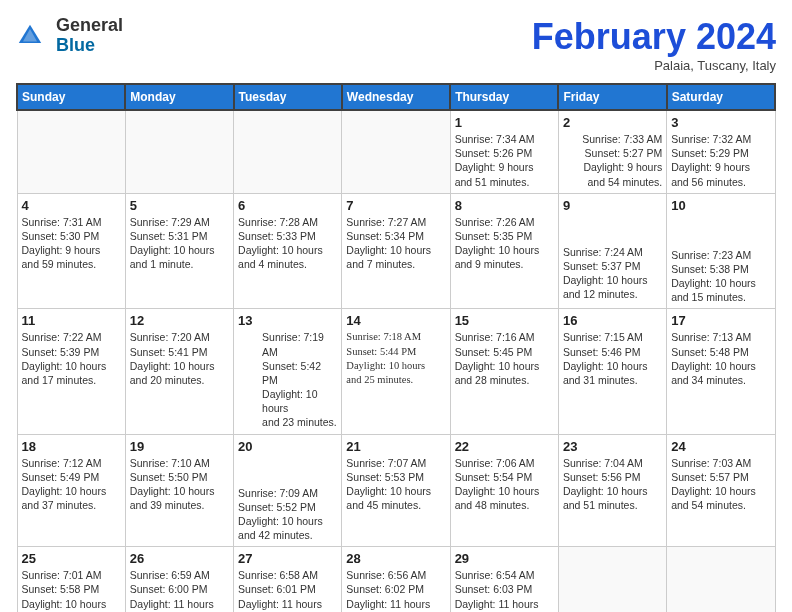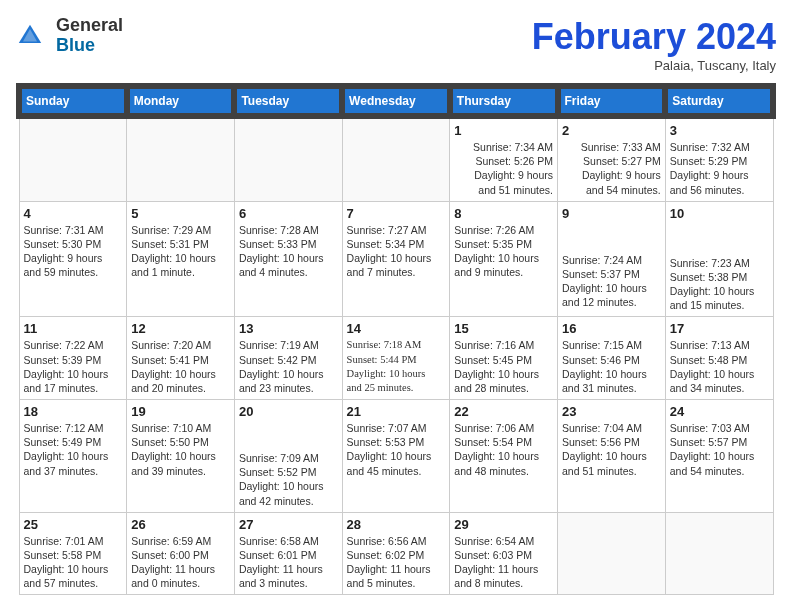--- a/index.html
+++ b/index.html
@@ -49,21 +49,21 @@
       border-collapse: collapse;
       font-size: 11px;
     }
     thead tr th {
       background: #2176d2;
       color: #fff;
       padding: 5px 4px;
       text-align: left;
       font-size: 12px;
       font-weight: bold;
-      border: 6px solid #404040;
+      border: 2px solid #404040;
     }
     tbody tr td {
       border: 1px solid #ccc;
       vertical-align: top;
       padding: 4px;
       width: calc(100% / 7);
       height: 82px;
     }
     tbody tr td.empty {
       background: #f9f9f9;
@@ -115,21 +115,21 @@
       </tr>
   </thead>
   <tbody>
   <tr>
         <td class="empty"></td>
         <td class="empty"></td>
         <td class="empty"></td>
         <td class="empty"></td>
         <td>
           <div class="day-number">1</div>
-          <div class="day-info" style="white-space: pre-line; text-align: right;">Sunrise: 7:34 AM
+          <div class="day-info" style="white-space: pre-line;">Sunrise: 7:34 AM
 Sunset: 5:26 PM
 Daylight: 9 hours
 and 51 minutes.</div>
         </td>
         <td>
           <div class="day-number">2</div>
           <div class="day-info" style="white-space: pre-line; text-align: right;">Sunrise: 7:33 AM
 Sunset: 5:27 PM
 Daylight: 9 hours
 and 54 minutes.</div>
@@ -203,21 +203,21 @@
         </td>
         <td>
           <div class="day-number">12</div>
           <div class="day-info" style="white-space: pre-line;">Sunrise: 7:20 AM
 Sunset: 5:41 PM
 Daylight: 10 hours
 and 20 minutes.</div>
         </td>
         <td>
           <div class="day-number">13</div>
-          <div class="day-info" style="white-space: pre-line;">Sunrise: 7:19 AM
+          <div class="day-info" style="white-space: pre-line; margin-left: 24px;">Sunrise: 7:19 AM
 Sunset: 5:42 PM
 Daylight: 10 hours
 and 23 minutes.</div>
         </td>
         <td>
           <div class="day-number">14</div>
           <div class="day-info" style="white-space: pre-line; font-family: Liberation Serif, serif;">Sunrise: 7:18 AM
 Sunset: 5:44 PM
 Daylight: 10 hours
 and 25 minutes.</div>

